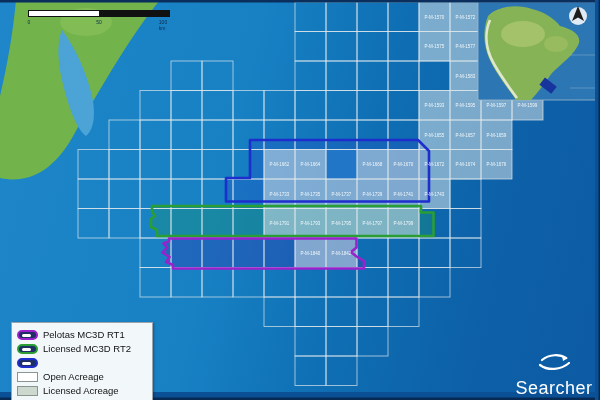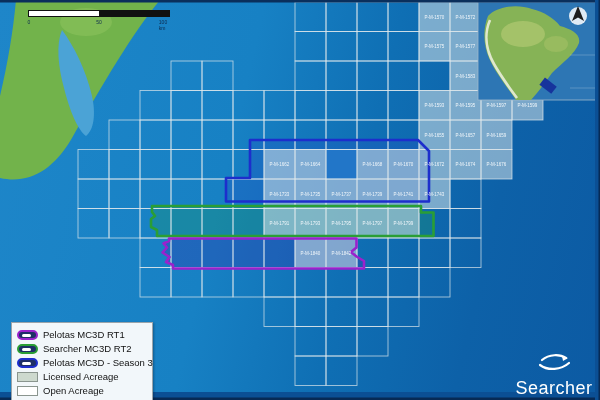--- a/index.html
+++ b/index.html
@@ -285,35 +285,34 @@
       <div class="legend-row">
         <span class="sw outline" style="border-color: rgb(154, 34, 204);">
           <i></i>
         </span>
         <span class="tx">Pelotas MC3D RT1</span>
       </div>
       <div class="legend-row">
         <span class="sw outline" style="border-color: rgb(42, 158, 53);">
           <i></i>
         </span>
-        <span class="tx">Searcher MC3D RT2</span>
+        <span class="tx">Licensed MC3D RT2</span>
       </div>
       <div class="legend-row">
         <span class="sw outline" style="border-color: rgb(29, 46, 204);">
           <i></i>
         </span>
-        <span class="tx">Pelotas MC3D - Season 3</span>
+      </div>
+      <div class="legend-row">
+        <span class="sw fill" style="background: rgb(255, 255, 255);"></span>
+        <span class="tx">Open Acreage</span>
       </div>
       <div class="legend-row">
         <span class="sw fill" style="background: rgb(205, 217, 206);"></span>
         <span class="tx">Licensed Acreage</span>
-      </div>
-      <div class="legend-row">
-        <span class="sw fill" style="background: rgb(255, 255, 255);"></span>
-        <span class="tx">Open Acreage</span>
       </div>
     </div>
 
   <div id="logo">
     <svg width="84" height="22" viewBox="0 0 84 22">
       <path d="M30,8 C37,2 48,2 54,6" stroke="#fff" stroke-width="2.2" fill="none" stroke-linecap="round"></path>
       <path d="M28,13 C36,19 49,18 57,11" stroke="#fff" stroke-width="2.2" fill="none" stroke-linecap="round"></path>
       <path d="M50,4 L56,6 L51,9" fill="#fff"></path>
     </svg>
     <div class="word">Searcher</div>

